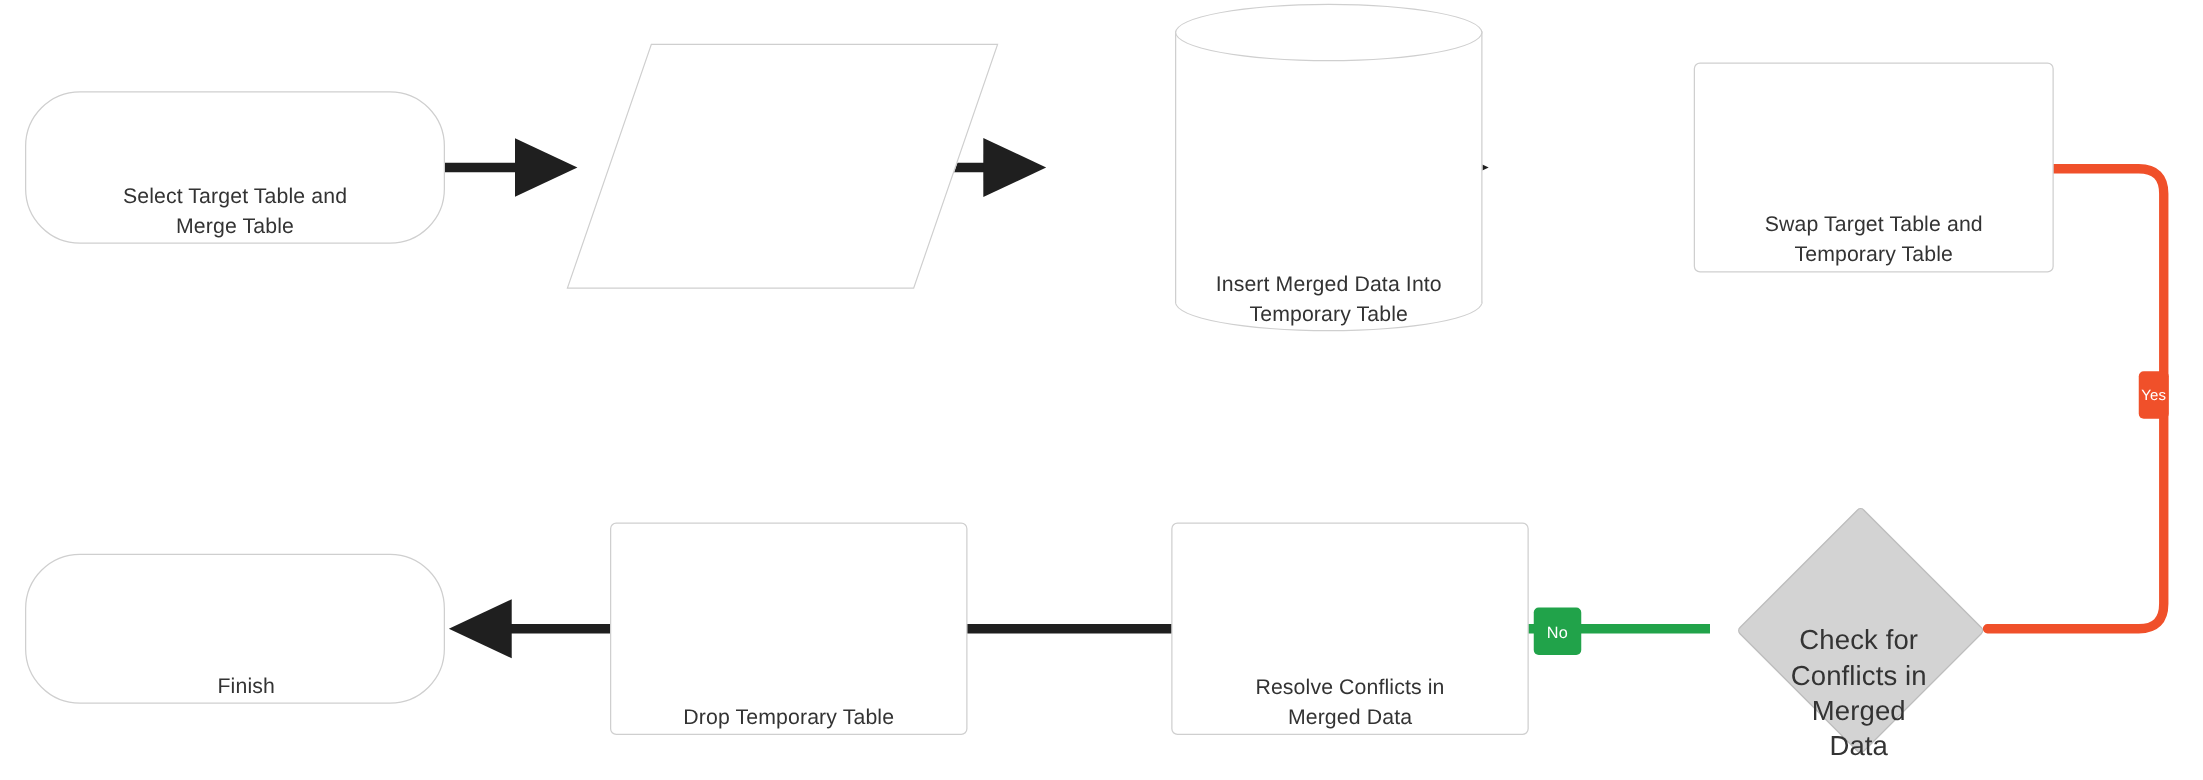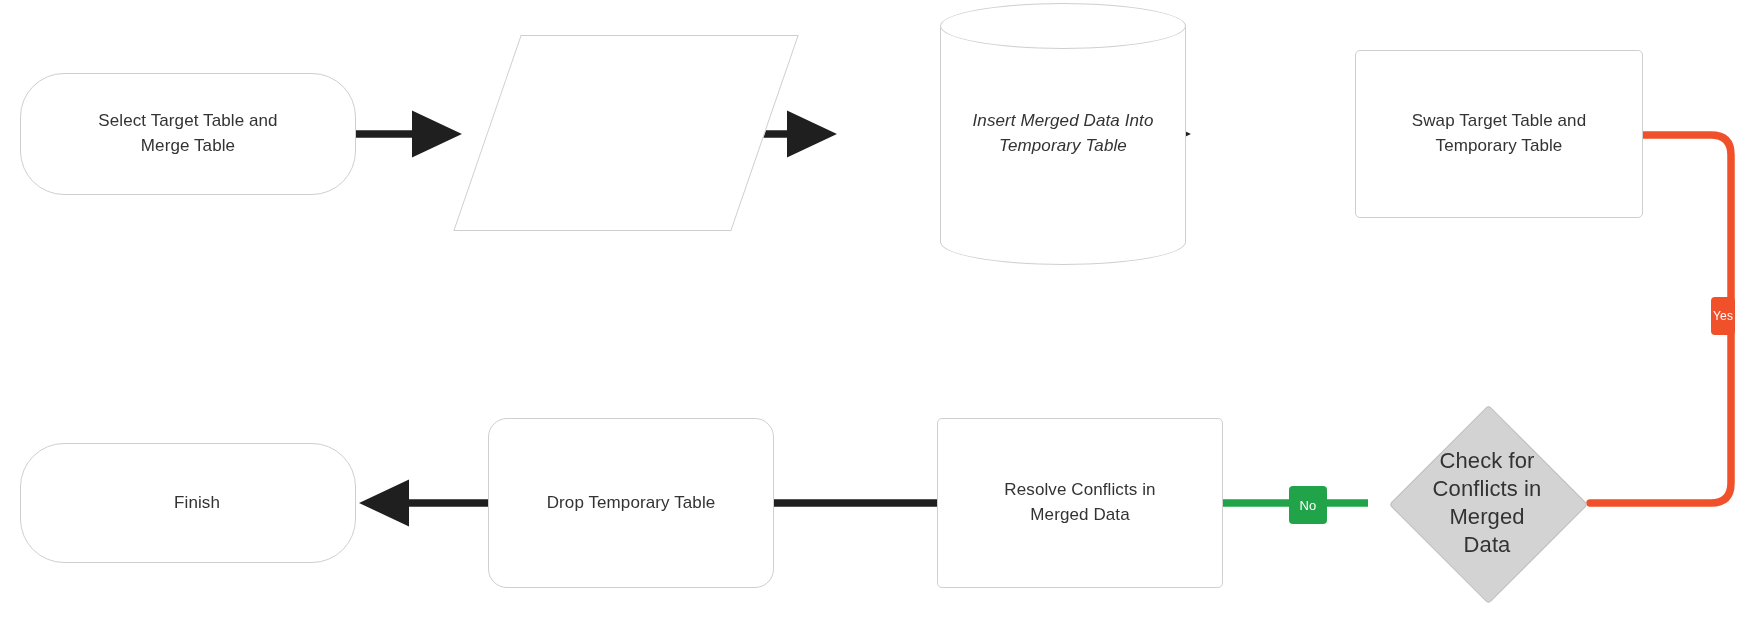--- a/index.html
+++ b/index.html
@@ -23,21 +23,21 @@
     left: 0;
     top: 0;
     width: 1762px;
     height: 624px;
     pointer-events: none;
   }
   .node {
     position: absolute;
     box-sizing: border-box;
     display: flex;
-    align-items: center;
+    align-items: flex-end;
     justify-content: center;
     text-align: center;
     color: #333333;
     font-size: 17px;
     line-height: 1.45;
     letter-spacing: 0.1px;
   }
   .node .label {
     padding: 0 10px;
     white-space: pre-line;
@@ -66,21 +66,20 @@
     left: 0; top: 0; right: 0; bottom: 0;
     background: #ffffff;
     border: 1.6px solid #cfcfcf;
     transform: skewX(-19deg);
     z-index: 1;
   }
   
   .shape-cylinder {
     background: transparent;
     border: none;
-    font-style: italic;
   }
   .shape-cylinder .cyl-body {
     position: absolute;
     left: 0;
     right: 0;
     top: 22px;
     bottom: 22px;
     background: #ffffff;
     border-left: 1.6px solid #cfcfcf;
     border-right: 1.6px solid #cfcfcf;
@@ -207,29 +206,29 @@
 Conflicts in
 Merged
 Data</span>
   </div>
 
   <div class="node shape-rect" style="left:937px; top:418px; width:286px; height:170px;">
     <span class="label">Resolve Conflicts in
 Merged Data</span>
   </div>
 
-  <div class="node shape-rect" style="left:488px; top:418px; width:286px; height:170px;border-radius:19px;">
+  <div class="node shape-rect" style="left:488px; top:418px; width:286px; height:170px;">
     <span class="label">Drop Temporary Table</span>
   </div>
 
   <div class="node shape-stadium" style="left:20px; top:443px; width:336px; height:120px;padding-left:18px;">
     <span class="label">Finish</span>
   </div>
 
   <div class="edge-label" style="left:1711px; top:297px; width:24px; height:38px; background:#F0502A;">
     <span>Yes</span>
   </div>
 
-  <div class="edge-label" style="left:1289px; top:486px; width:38px; height:38px; background:#21a34a; font-size:13px;">
+  <div class="edge-label" style="left:1227px; top:486px; width:38px; height:38px; background:#21a34a; font-size:13px;">
     <span>No</span>
   </div>
 
 </div>
 
 </body></html>

